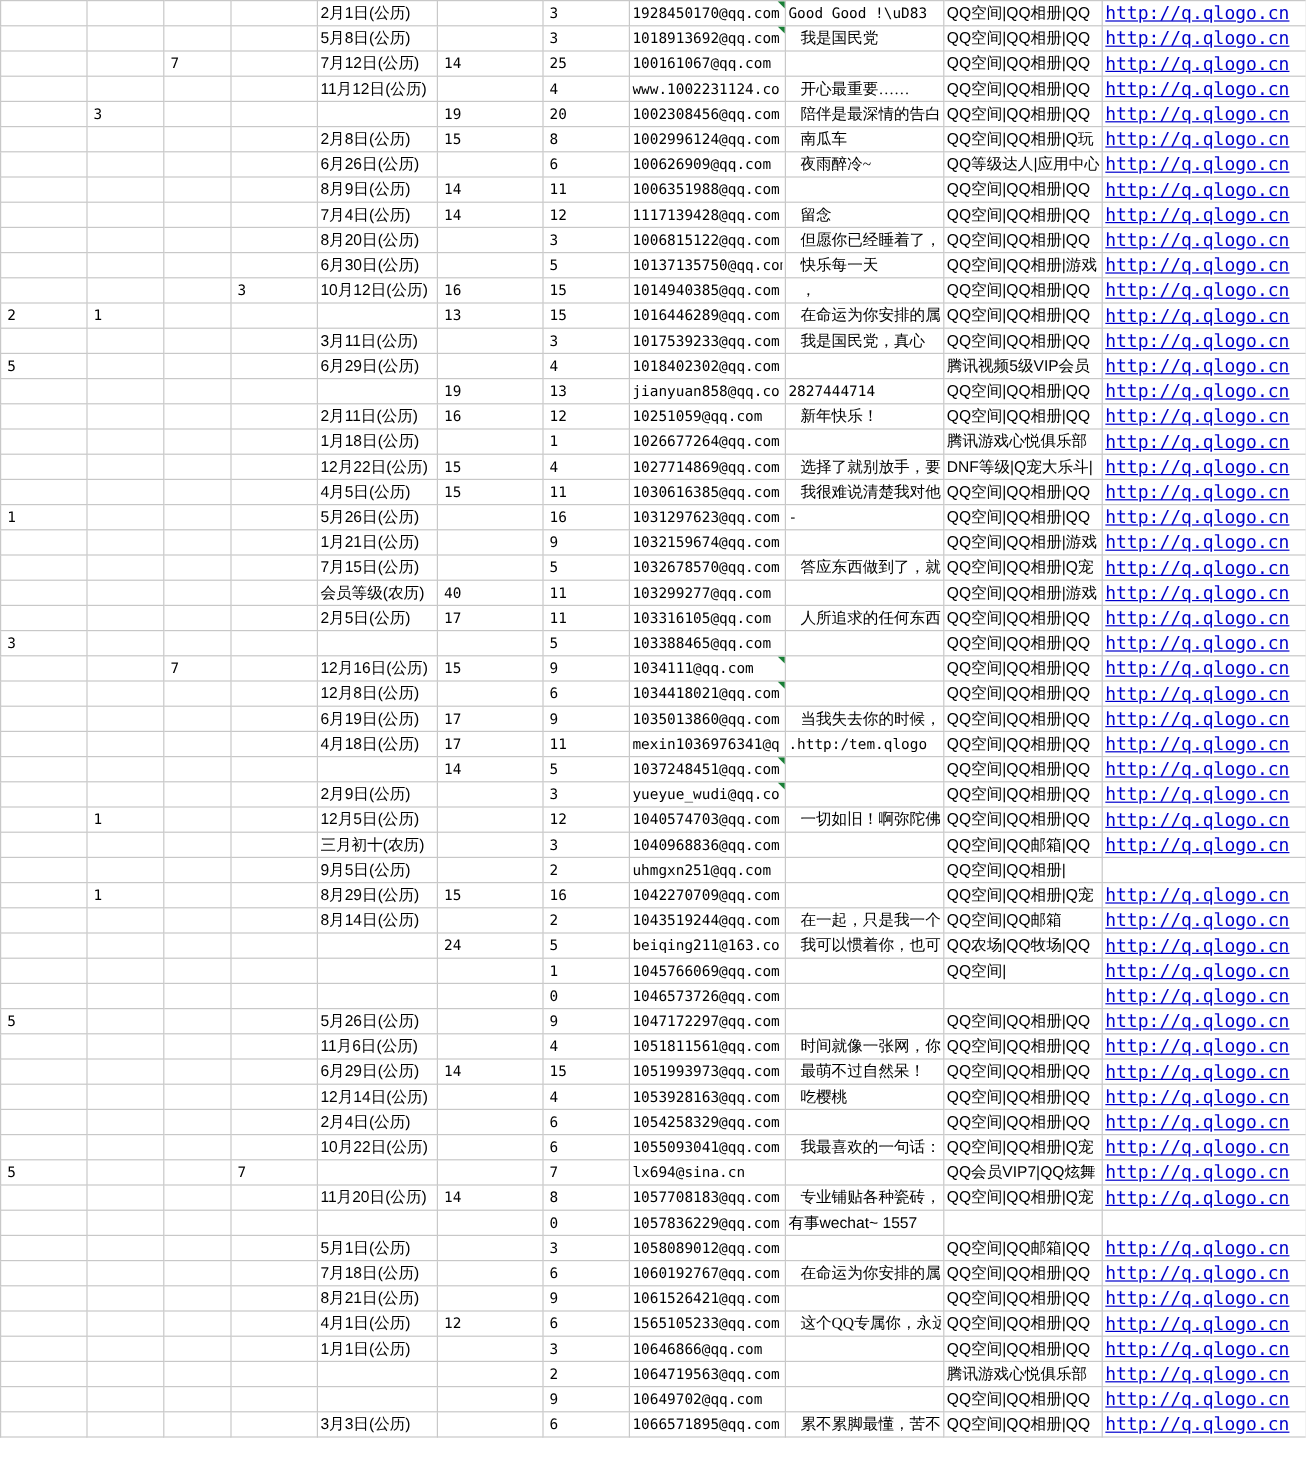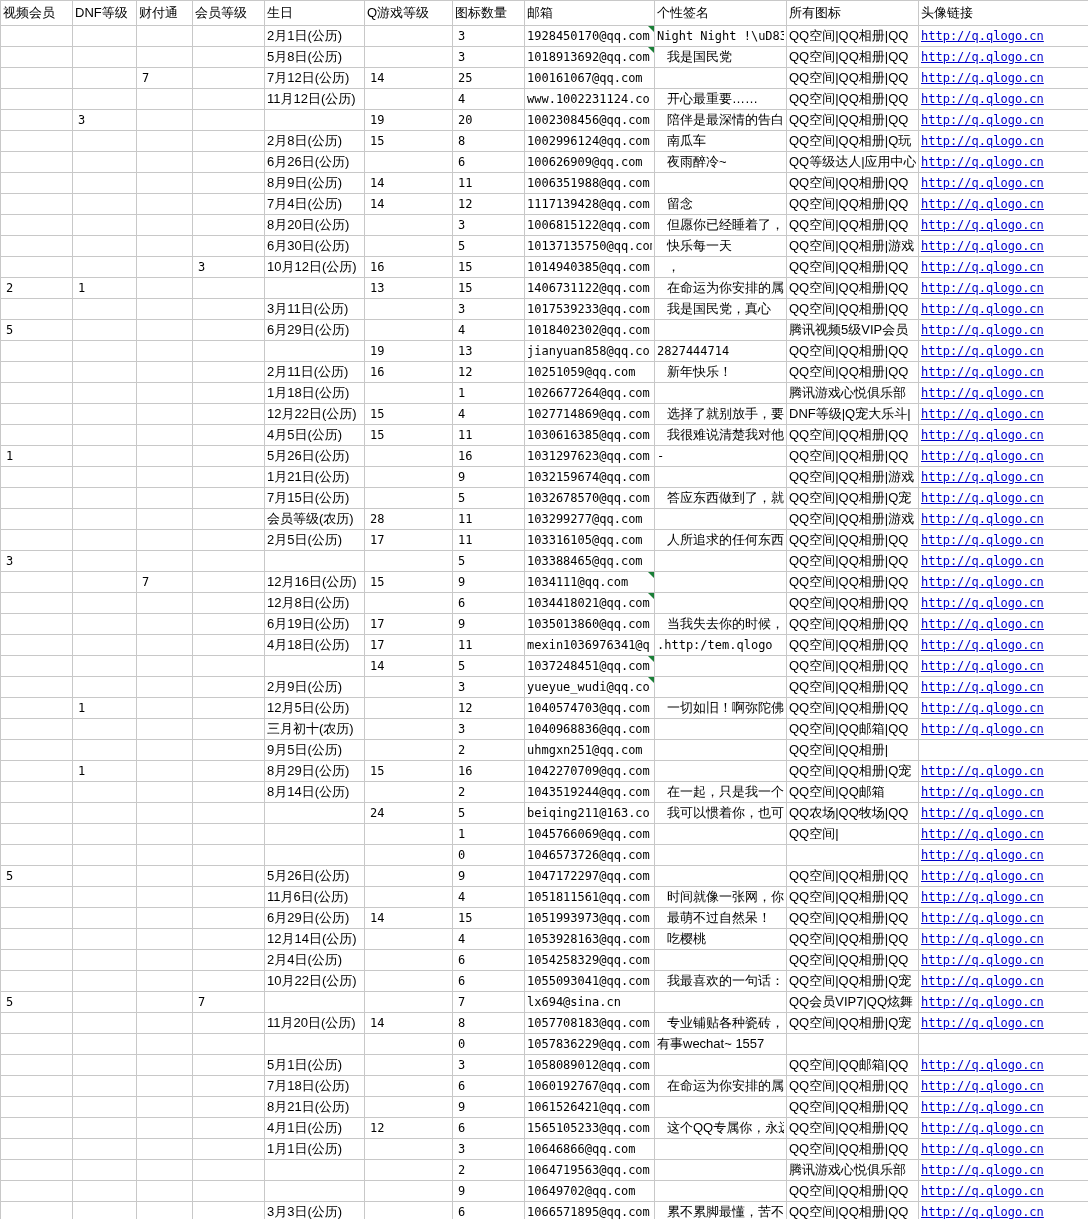--- a/index.html
+++ b/index.html
@@ -49,31 +49,31 @@
   col.c8 { width: 132px; }
   col.c9 { width: 132px; }
   col.c10 { width: 170px; }
 
   .mono {
     font-family: "DejaVu Sans Mono", monospace;
     font-size: 12px;
   }
   .link {
     font-family: "DejaVu Sans Mono", monospace;
-    font-size: 12px;
+    font-size: 15px;
     color: #0000cc;
     text-decoration: underline;
   }
   .clip {
     display: block;
     overflow: hidden;
     white-space: nowrap;
   }
   .num-pad { padding-left: 3px; }
-  .sig-pad { padding-left: 10px; }
+  .sig-pad { padding-left: 10px; font-family: Liberation Serif, serif; }
   .marker {
     position: relative;
   }
   .marker::after {
     content: "";
     position: absolute;
     top: 0;
     right: 0;
     width: 0;
     height: 0;
@@ -92,33 +92,20 @@
       <col class="c3">
       <col class="c4">
     <col class="c5">
       <col class="c6">
       <col class="c7">
       <col class="c8">
       <col class="c9">
       <col class="c10">
   </colgroup>
   <tbody id="sheet-body">
-      <tr class="header-row">
-        <td>视频会员</td>
-        <td>DNF等级</td>
-        <td>财付通</td>
-        <td>会员等级</td>
-        <td>生日</td>
-        <td>Q游戏等级</td>
-        <td>图标数量</td>
-        <td>邮箱</td>
-        <td>个性签名</td>
-        <td>所有图标</td>
-        <td>头像链接</td>
-      </tr>
       <tr>
         <td>
           <span class="mono clip num-pad"></span>
         </td>
         <td>
           <span class="mono clip num-pad"></span>
         </td>
         <td>
           <span class="mono clip num-pad"></span>
         </td>
@@ -131,21 +118,21 @@
         <td>
           <span class="mono clip num-pad"></span>
         </td>
         <td>
           <span class="mono clip num-pad">3</span>
         </td>
         <td class="marker">
           <span class="mono clip">1928450170@qq.com</span>
         </td>
         <td>
-          <span class="clip mono">Night Night !\uD83</span>
+          <span class="clip mono">Good Good !\uD83</span>
         </td>
         <td>
           <span class="clip">QQ空间|QQ相册|QQ</span>
         </td>
         <td>
           <span class="link clip">http://q.qlogo.cn</span>
         </td>
       </tr>
       <tr>
         <td>
@@ -548,21 +535,21 @@
         <td>
           <span class="clip"></span>
         </td>
         <td>
           <span class="mono clip num-pad">13</span>
         </td>
         <td>
           <span class="mono clip num-pad">15</span>
         </td>
         <td>
-          <span class="mono clip">1406731122@qq.com</span>
+          <span class="mono clip">1016446289@qq.com</span>
         </td>
         <td>
           <span class="clip sig-pad">在命运为你安排的属</span>
         </td>
         <td>
           <span class="clip">QQ空间|QQ相册|QQ</span>
         </td>
         <td>
           <span class="link clip">http://q.qlogo.cn</span>
         </td>
@@ -927,21 +914,21 @@
         <td>
           <span class="mono clip num-pad"></span>
         </td>
         <td>
           <span class="mono clip num-pad"></span>
         </td>
         <td>
           <span class="clip">会员等级(农历)</span>
         </td>
         <td>
-          <span class="mono clip num-pad">28</span>
+          <span class="mono clip num-pad">40</span>
         </td>
         <td>
           <span class="mono clip num-pad">11</span>
         </td>
         <td>
           <span class="mono clip">103299277@qq.com</span>
         </td>
         <td>
           <span class="clip mono"></span>
         </td>

